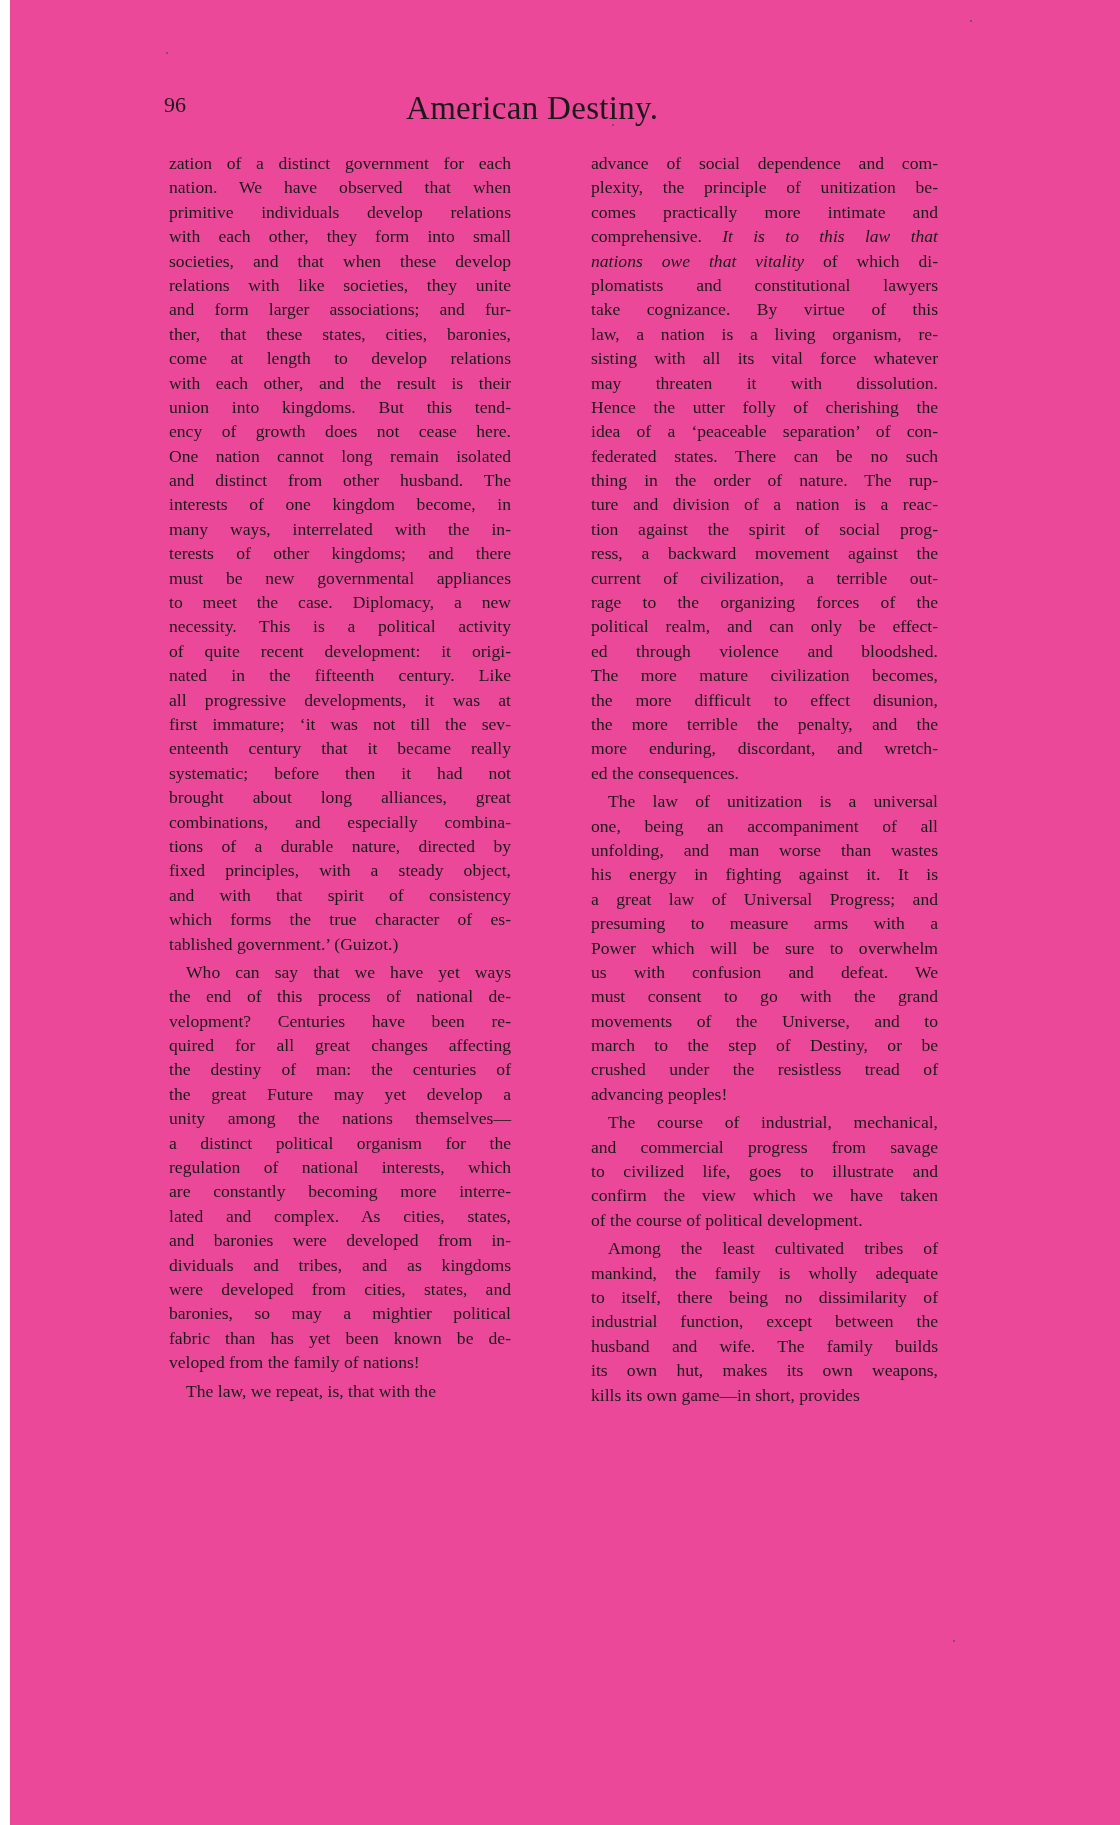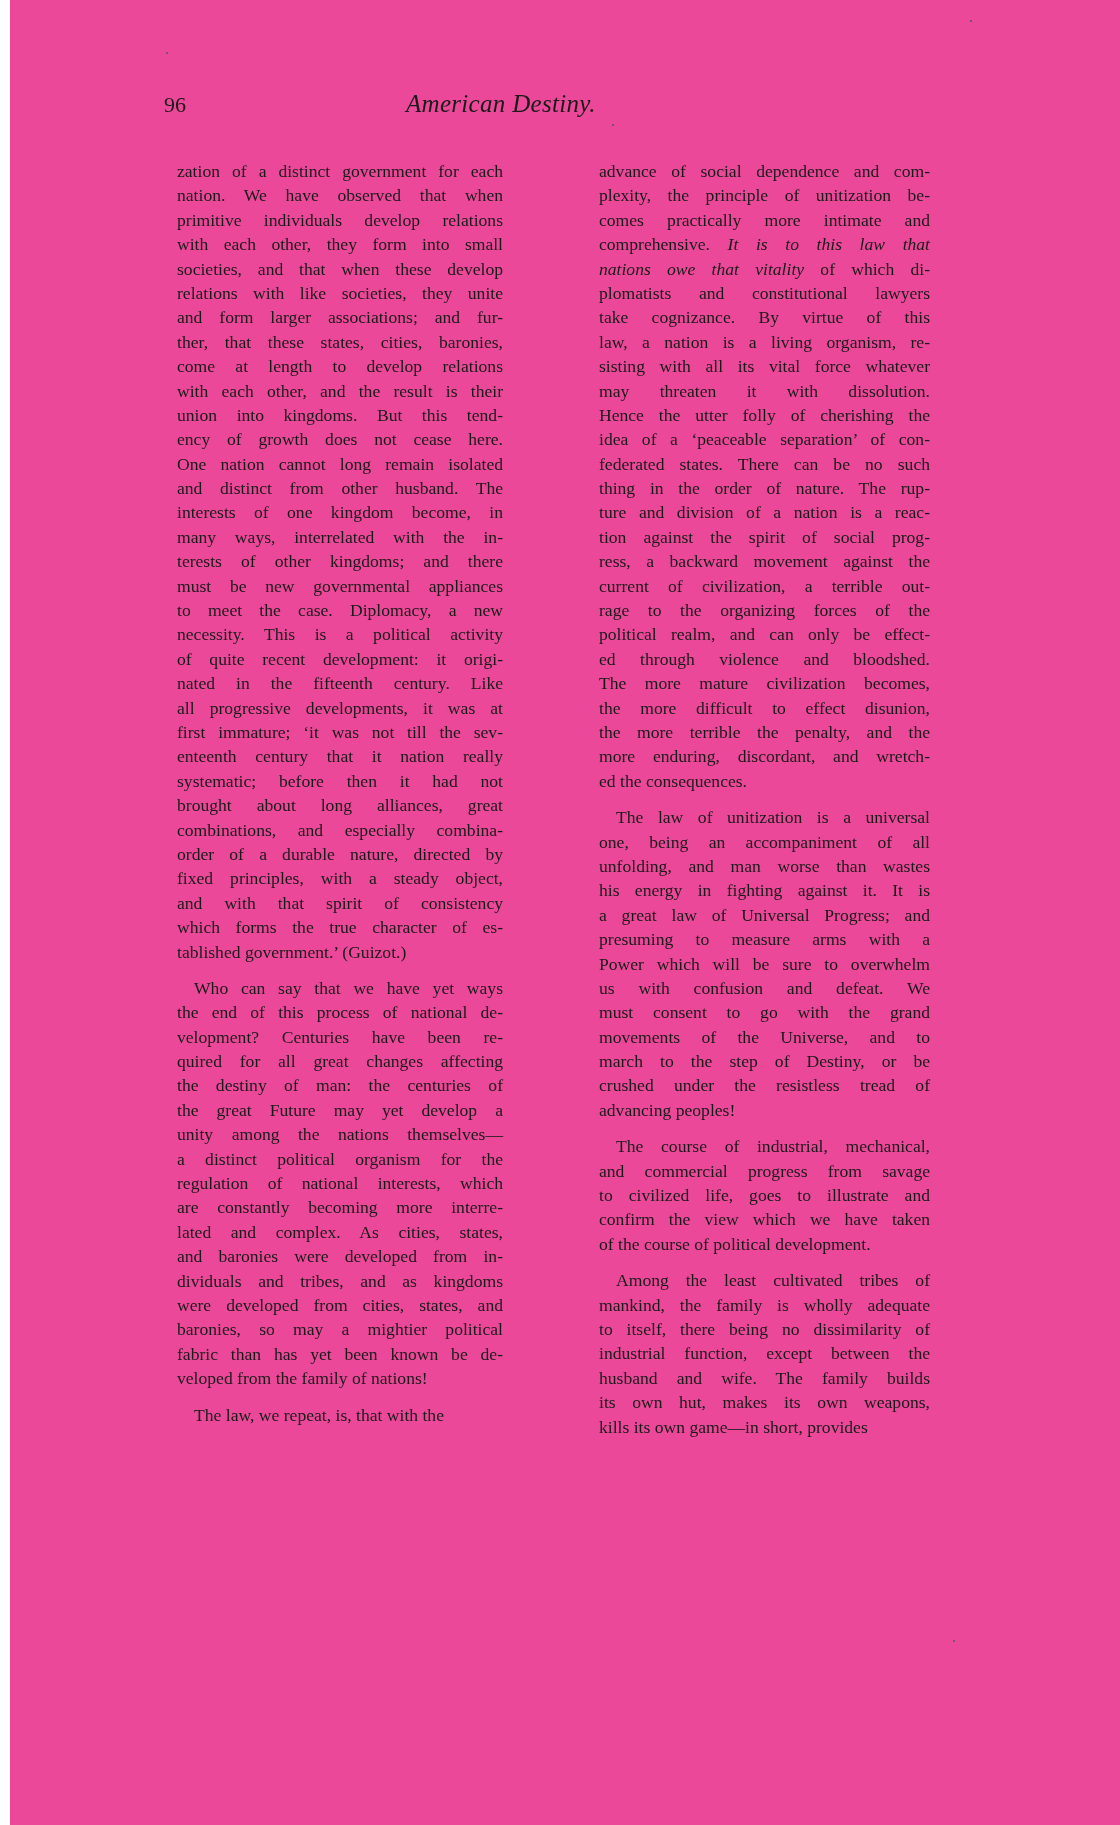--- a/index.html
+++ b/index.html
@@ -1,24 +1,24 @@
 <!DOCTYPE html>
 <html><head>
   <meta charset="utf-8">
   <style>
     html, body { margin: 0; padding: 0; background: #ffffff; }
     body { width: 1120px; height: 1825px; position: relative; overflow: hidden; color: #1a1a1a; }
     .page { position: absolute; left: 10px; top: 0; width: 1120px; height: 1825px; background: #ec4899; }
     .running-head { position: absolute; top: 92px; left: 154px; width: 700px; height: 34px; }
     .page-number { position: absolute; left: 0; top: 0; font-family: "Liberation Serif", "DejaVu Serif", serif; font-size: 22px; }
-    .running-title { position: absolute; left: 242px; top: -2px; font-family: "Liberation Serif", "DejaVu Serif", serif; font-style: italic; font-size: 25px; letter-spacing: 0.3px; }
+    .running-title { position: absolute; left: 242px; top: -2px; font-family: "Liberation Serif", "DejaVu Serif", serif; font-size: 33px; letter-spacing: 0.3px; }
     .column { position: absolute; top: 147px; width: 350px; font-family: "Liberation Serif", "DejaVu Serif", serif; font-size: 17.6px; line-height: 24.4px; }
     .col-left { left: 155px; }
     .col-right { left: 577px; width: 355px; }
-    .para { margin: 12px; }
+    .para { margin: 4px; }
     .line { display: block; text-align: justify; text-align-last: justify; white-space: nowrap; height: 24.4px; overflow: visible; }
     .line.last { text-align-last: left; }
     .line.indent { padding-left: 17px; }
     em { }
     .speck { position: absolute; width: 2px; height: 2px; background: #555; border-radius: 1px; }
   </style>
 </head>
 <body>
 
 <div class="page">
@@ -46,25 +46,25 @@
         <span class="line">interests of one kingdom become, in</span>
         <span class="line">many ways, interrelated with the in-</span>
         <span class="line">terests of other kingdoms; and there</span>
         <span class="line">must be new governmental appliances</span>
         <span class="line">to meet the case.  Diplomacy, a new</span>
         <span class="line">necessity.  This is a political activity</span>
         <span class="line">of quite recent development: it origi-</span>
         <span class="line">nated in the fifteenth century.  Like</span>
         <span class="line">all progressive developments, it was at</span>
         <span class="line">first immature; ‘it was not till the sev-</span>
-        <span class="line">enteenth century that it nation really</span>
+        <span class="line">enteenth century that it became really</span>
         <span class="line">systematic;  before then it had not</span>
         <span class="line">brought about long alliances, great</span>
         <span class="line">combinations, and especially combina-</span>
-        <span class="line">order of a durable nature, directed by</span>
+        <span class="line">tions of a durable nature, directed by</span>
         <span class="line">fixed principles, with a steady object,</span>
         <span class="line">and with that spirit of consistency</span>
         <span class="line">which forms the true character of es-</span>
         <span class="line last">tablished government.’ (Guizot.)</span>
       </div>
       <div class="para">
         <span class="line indent">Who can say that we have yet ways</span>
         <span class="line">the end of this process of national de-</span>
         <span class="line">velopment?  Centuries have been re-</span>
         <span class="line">quired for all great changes affecting</span>

